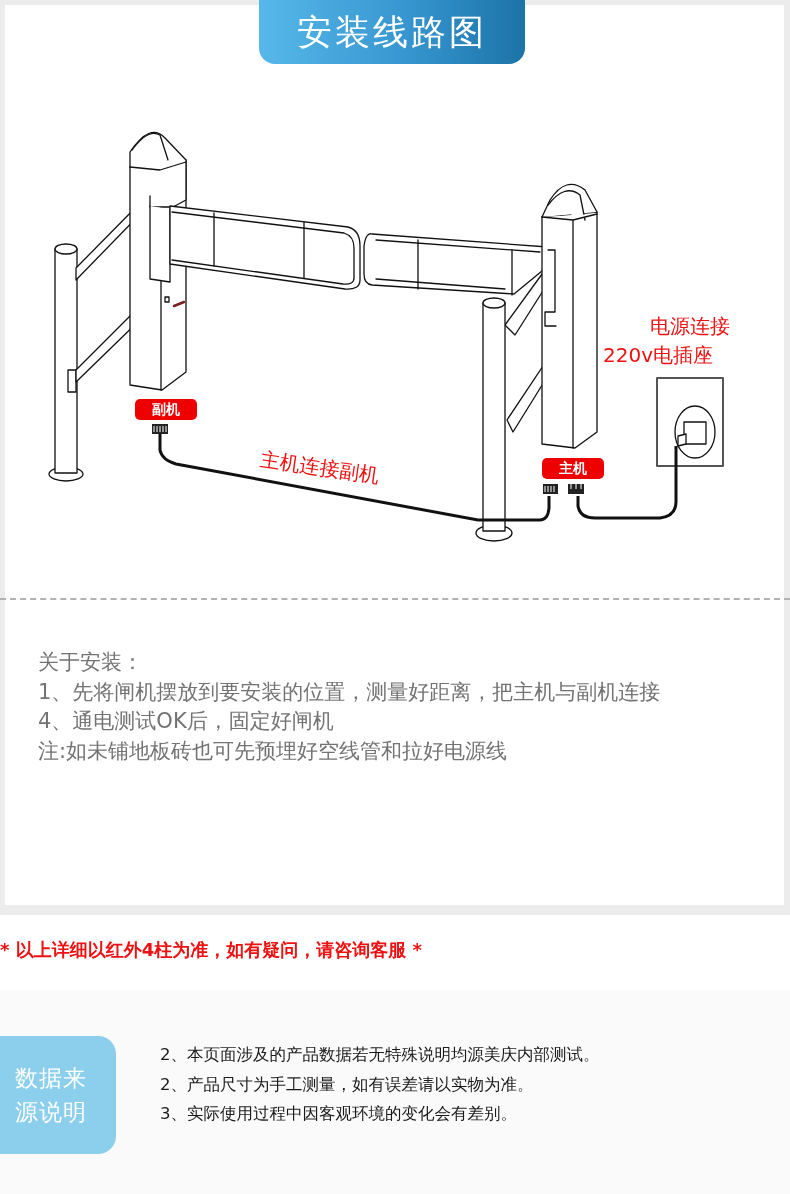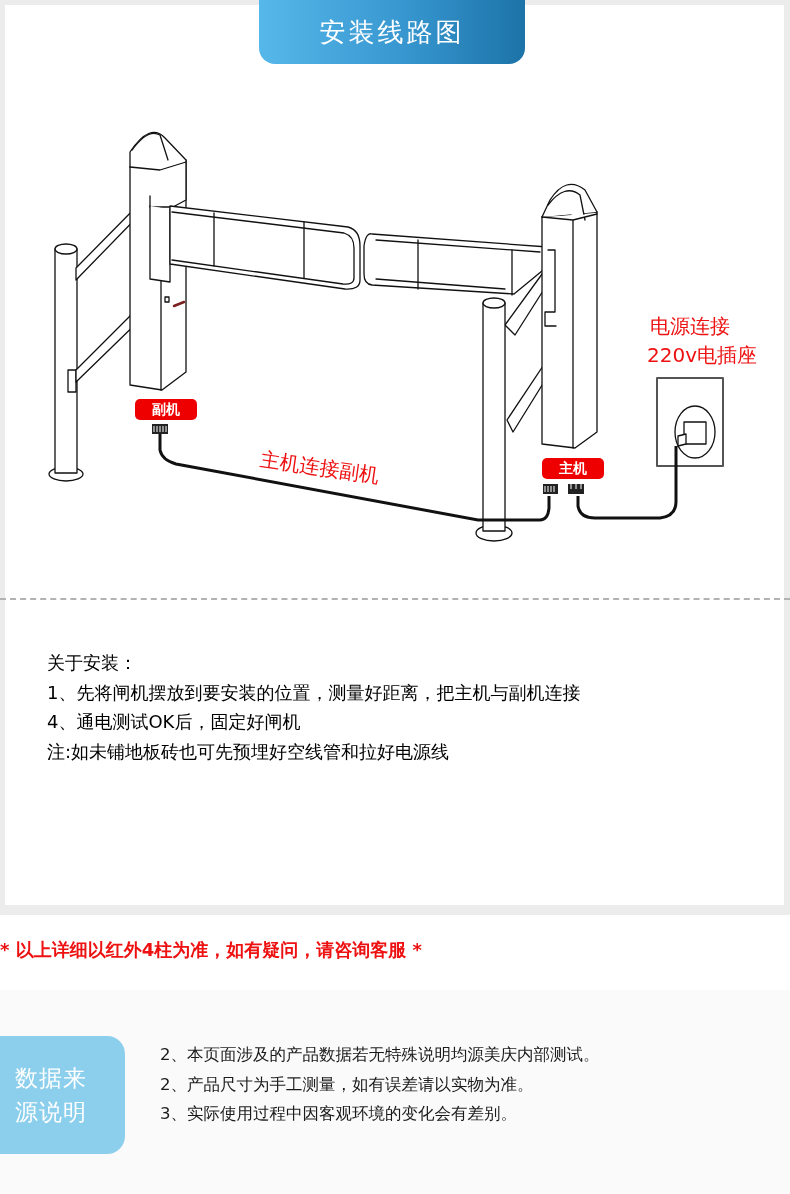--- a/index.html
+++ b/index.html
@@ -11,52 +11,52 @@
     background: #ececec;
   }
   .card {
     position: absolute; left: 5px; top: 5px; width: 779px; height: 900px;
     background: #ffffff;
   }
   .title-tab {
     position: absolute; left: 259px; top: 0; width: 266px; height: 64px;
     border-radius: 0 0 16px 16px;
     background: linear-gradient(90deg, #56b8ea 0%, #3796cf 55%, #1c73a8 100%);
-    color: #ffffff; font-size: 26px; letter-spacing: 3px;
+    color: #ffffff; font-size: 35px; letter-spacing: 3px;
     display: flex; align-items: center; justify-content: center;
   }
   .diagram { position: absolute; left: 0; top: 0; width: 790px; height: 600px; }
 
   .red-label {
     position: absolute; color: #ee1111; font-size: 20px; line-height: 26px; white-space: nowrap;
   }
   .tag {
     position: absolute; background: #ee0000; color: #ffffff; font-size: 14px;
     border-radius: 5px; padding: 1px 17px; line-height: 19px; font-weight: bold;
   }
   .divider {
     position: absolute; left: 0; top: 598px; width: 790px; height: 0;
     border-top: 2px dashed #b2b2b2;
   }
   .install {
-    position: absolute; left: 47px; top: 648px; color: #000000;
-    font-size: 18px; line-height: 29.6px;
+    position: absolute; left: 38px; top: 648px; color: #737373;
+    font-size: 21px; line-height: 29.6px;
   }
   .install div { white-space: nowrap; }
 
   .notice {
     position: absolute; left: 0; top: 938px; width: 790px; 
     color: #ee1111; font-size: 18px; font-weight: bold;
   }
   .footer {
     position: absolute; left: 0; top: 990px; width: 790px; height: 204px;
     background: #fafafa;
   }
   .src-badge {
-    position: absolute; left: 0; top: 46px; width: 125px; height: 118px;
+    position: absolute; left: 0; top: 46px; width: 116px; height: 118px;
     background: #8ccfed; border-radius: 0 18px 18px 0;
     color: #ffffff; font-size: 23px; line-height: 34px; letter-spacing: 1px;
     display: flex; flex-direction: column; justify-content: center; padding-left: 15px;
   }
   .src-notes {
     position: absolute; left: 160px; top: 50px; color: #1a1a1a;
     font-size: 16.5px; line-height: 29.5px;
   }
   .src-notes div { white-space: nowrap; }
 </style>
@@ -141,21 +141,21 @@
     <path d="M571 484 V489 M576 484 V489 M581 484 V489" stroke="#fff" stroke-width="1"></path>
   </g>
 </svg>
 
 <div class="tag" style="left:135px; top:399px;">副机</div>
 <div class="tag" style="left:542px; top:458px;">主机</div>
 
 <div class="red-label" style="left:262px; top:446px; transform: rotate(8deg); transform-origin: left top;">主机连接副机</div>
 
 <div class="red-label" style="left:650px; top:313px;">电源连接</div>
-<div class="red-label" style="left:647px; top:342px;">220v电插座</div>
+<div class="red-label" style="left:603px; top:342px;">220v电插座</div>
 
 <div class="divider"></div>
 
 <div class="install">
   <div>关于安装：</div>
   <div>1、先将闸机摆放到要安装的位置，测量好距离，把主机与副机连接</div>
   <div>4、通电测试OK后，固定好闸机</div>
   <div>注:如未铺地板砖也可先预埋好空线管和拉好电源线</div>
 </div>
 

